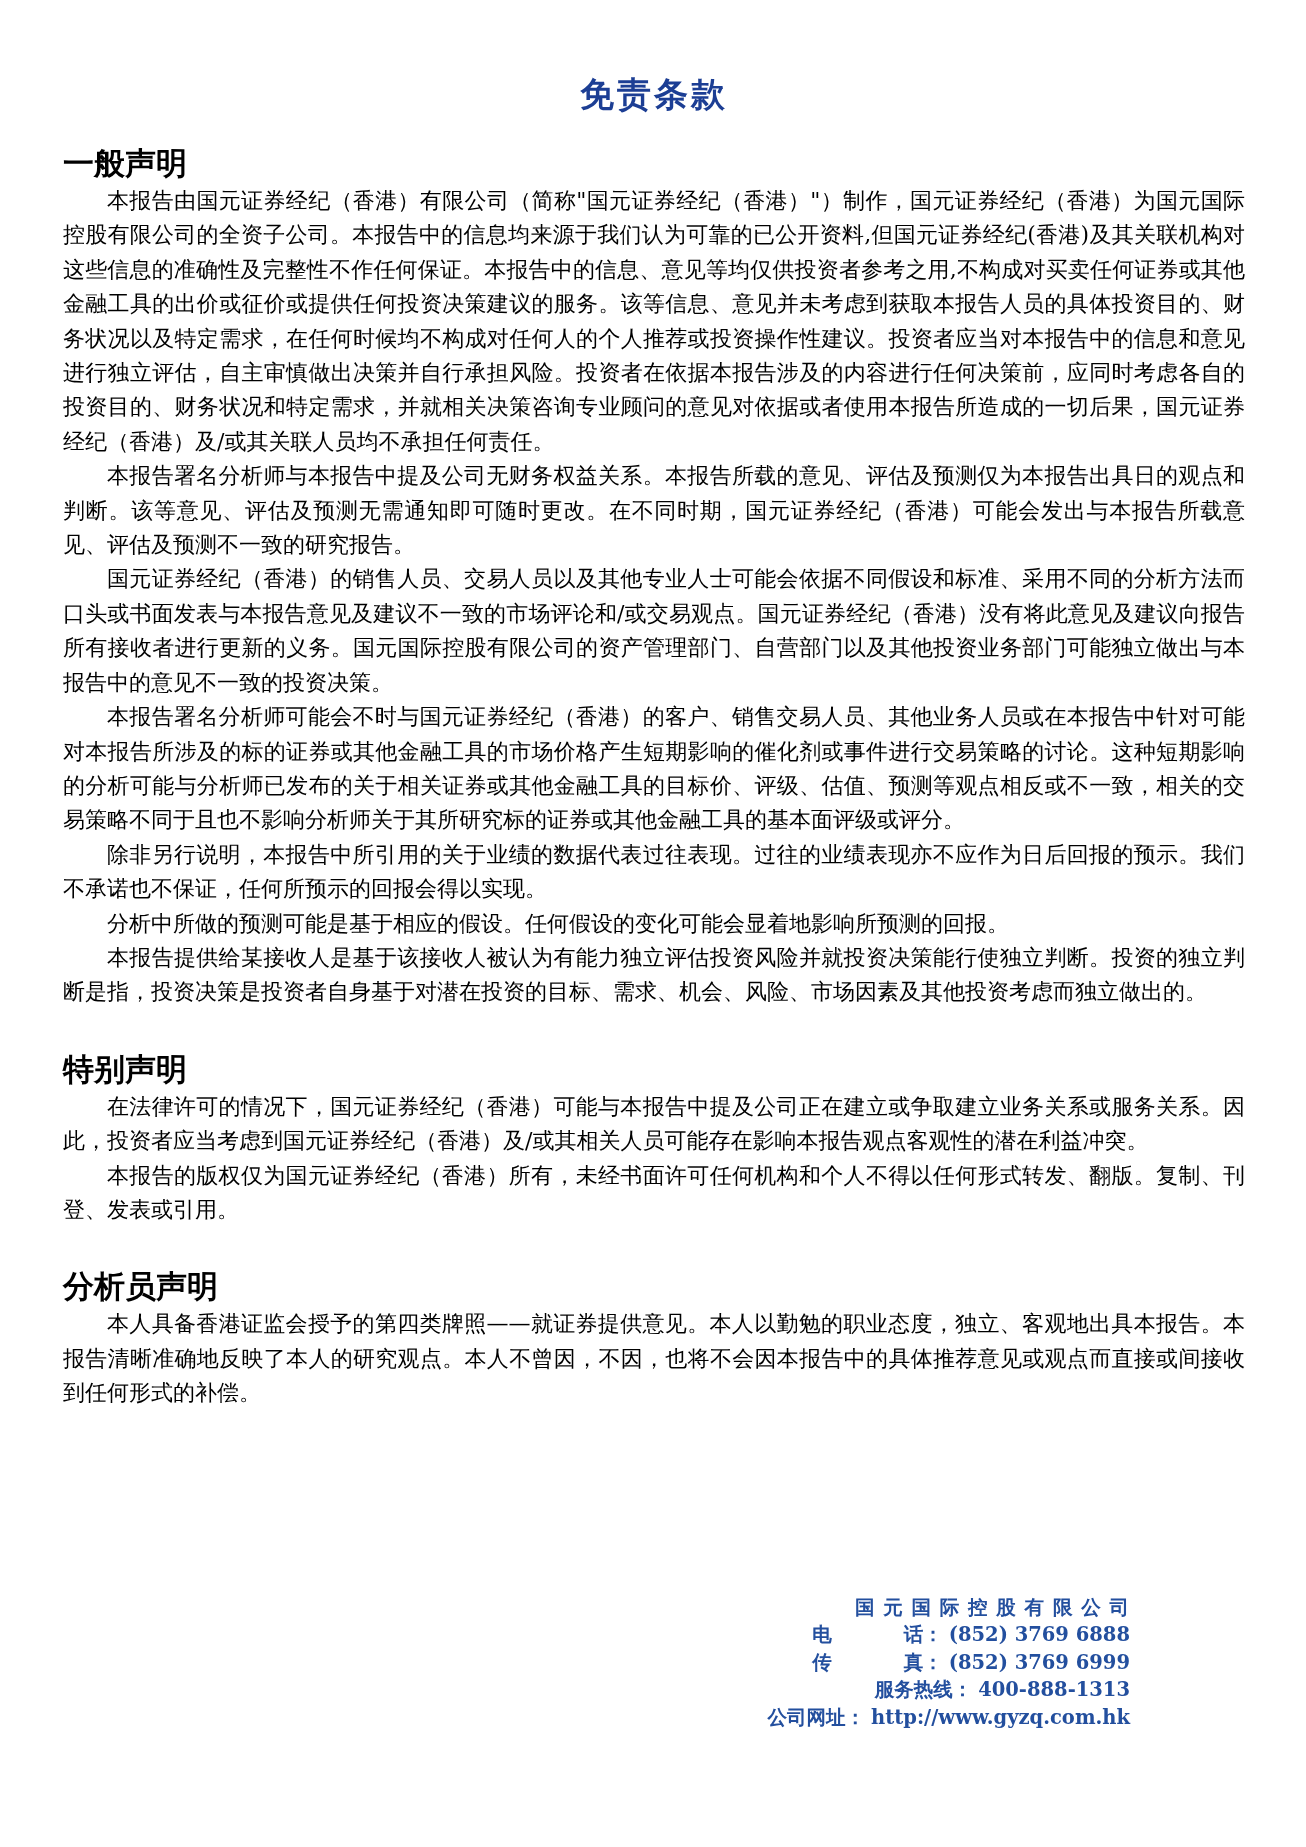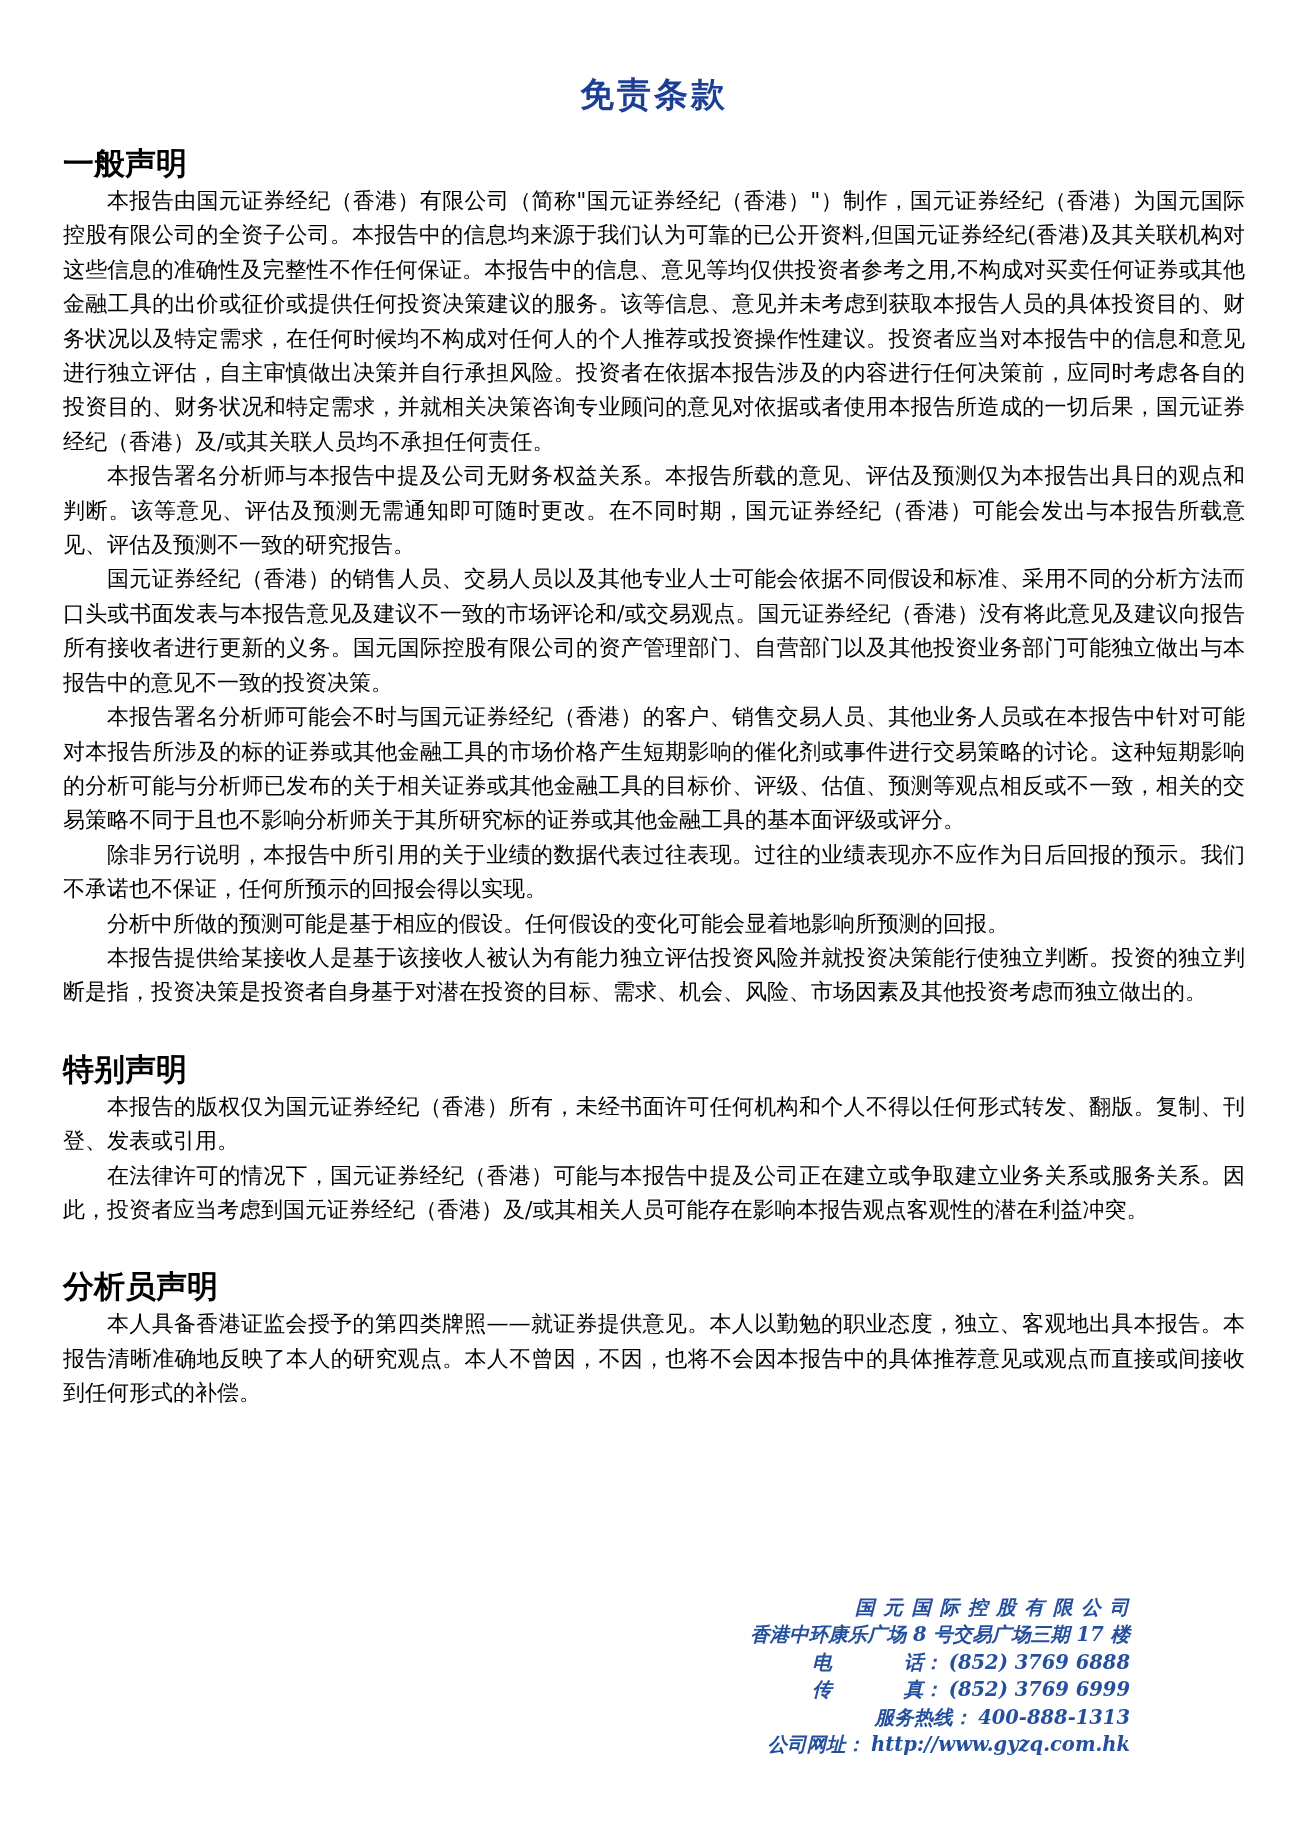--- a/index.html
+++ b/index.html
@@ -44,21 +44,21 @@
     position: absolute;
     top: 1594px;
     right: 176px;
     width: 430px;
     text-align: right;
     color: #234f9e;
     font-weight: bold;
     font-size: 19.5px;
     line-height: 27.4px;
   }
-  .f-line { white-space: nowrap; font-style: italic; }
+  .f-line { white-space: nowrap; }
   .f-company { letter-spacing: 1px; }
   .f-split { display: flex; justify-content: flex-end; align-items: baseline; }
   .f-gap { display: inline-block; width: 72px; }
   .f-num { margin-left: 6px; font-family: "DejaVu Serif", "Liberation Serif", serif; }
 </style>
 </head>
 <body>
 
 <div class="page">
 
@@ -70,32 +70,31 @@
     <p class="par">本报告署名分析师与本报告中提及公司无财务权益关系。本报告所载的意见、评估及预测仅为本报告出具日的观点和判断。该等意见、评估及预测无需通知即可随时更改。在不同时期，国元证券经纪（香港）可能会发出与本报告所载意见、评估及预测不一致的研究报告。</p>
     <p class="par">国元证券经纪（香港）的销售人员、交易人员以及其他专业人士可能会依据不同假设和标准、采用不同的分析方法而口头或书面发表与本报告意见及建议不一致的市场评论和/或交易观点。国元证券经纪（香港）没有将此意见及建议向报告所有接收者进行更新的义务。国元国际控股有限公司的资产管理部门、自营部门以及其他投资业务部门可能独立做出与本报告中的意见不一致的投资决策。</p>
     <p class="par">本报告署名分析师可能会不时与国元证券经纪（香港）的客户、销售交易人员、其他业务人员或在本报告中针对可能对本报告所涉及的标的证券或其他金融工具的市场价格产生短期影响的催化剂或事件进行交易策略的讨论。这种短期影响的分析可能与分析师已发布的关于相关证券或其他金融工具的目标价、评级、估值、预测等观点相反或不一致，相关的交易策略不同于且也不影响分析师关于其所研究标的证券或其他金融工具的基本面评级或评分。</p>
     <p class="par">除非另行说明，本报告中所引用的关于业绩的数据代表过往表现。过往的业绩表现亦不应作为日后回报的预示。我们不承诺也不保证，任何所预示的回报会得以实现。</p>
     <p class="par">分析中所做的预测可能是基于相应的假设。任何假设的变化可能会显着地影响所预测的回报。</p>
     <p class="par">本报告提供给某接收人是基于该接收人被认为有能力独立评估投资风险并就投资决策能行使独立判断。投资的独立判断是指，投资决策是投资者自身基于对潜在投资的目标、需求、机会、风险、市场因素及其他投资考虑而独立做出的。</p>
   </section>
 
   <section class="sec sec-gap">
     <h2 class="sec-h">特别声明</h2>
+    <p class="par">在法律许可的情况下，国元证券经纪（香港）可能与本报告中提及公司正在建立或争取建立业务关系或服务关系。因此，投资者应当考虑到国元证券经纪（香港）及/或其相关人员可能存在影响本报告观点客观性的潜在利益冲突。</p>
     <p class="par">本报告的版权仅为国元证券经纪（香港）所有，未经书面许可任何机构和个人不得以任何形式转发、翻版。复制、刊登、发表或引用。</p>
-    <p class="par">在法律许可的情况下，国元证券经纪（香港）可能与本报告中提及公司正在建立或争取建立业务关系或服务关系。因此，投资者应当考虑到国元证券经纪（香港）及/或其相关人员可能存在影响本报告观点客观性的潜在利益冲突。</p>
   </section>
 
   <section class="sec sec-gap">
     <h2 class="sec-h">分析员声明</h2>
     <p class="par">本人具备香港证监会授予的第四类牌照——就证券提供意见。本人以勤勉的职业态度，独立、客观地出具本报告。本报告清晰准确地反映了本人的研究观点。本人不曾因，不因，也将不会因本报告中的具体推荐意见或观点而直接或间接收到任何形式的补偿。</p>
   </section>
 
   <div class="footer">
     <div class="f-line f-company">国 元 国 际 控 股 有 限 公 司</div>
-    <div class="f-line">香港中环康乐广场 8 号交易广场三期 17 楼</div>
     <div class="f-line f-split">
       <span>电</span>
       <span class="f-gap"></span>
       <span>话：</span>
       <span class="f-num">(852) 3769 6888</span>
     </div>
     <div class="f-line f-split">
       <span>传</span>
       <span class="f-gap"></span>
       <span>真：</span>

